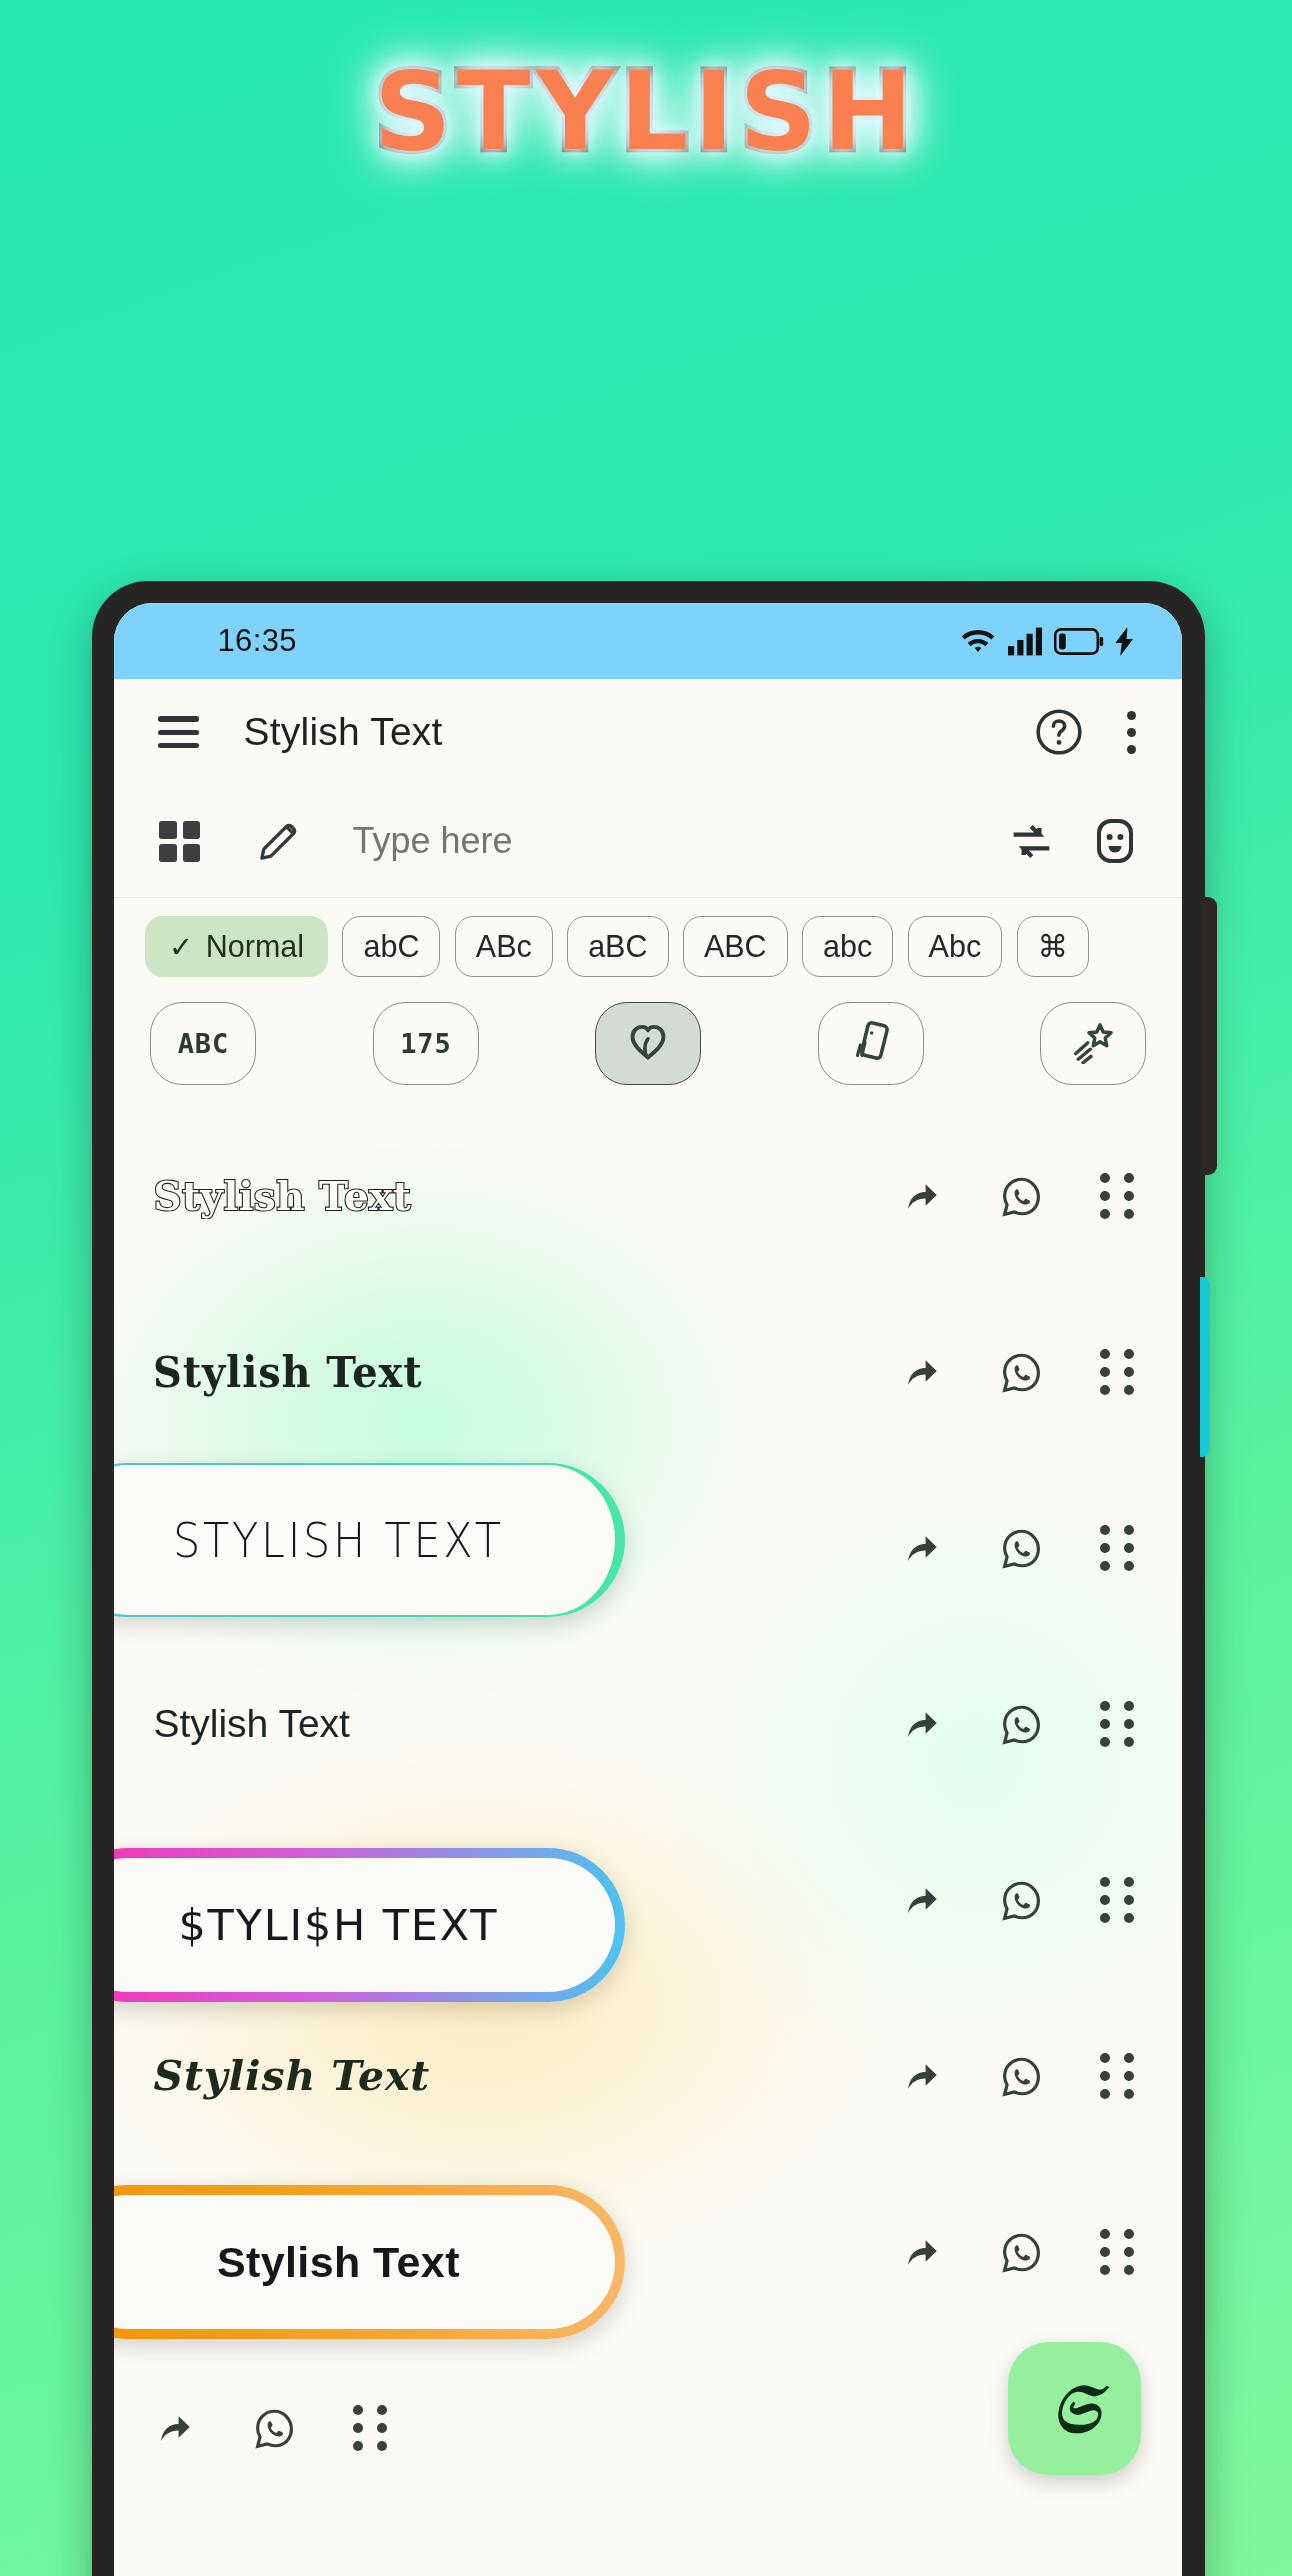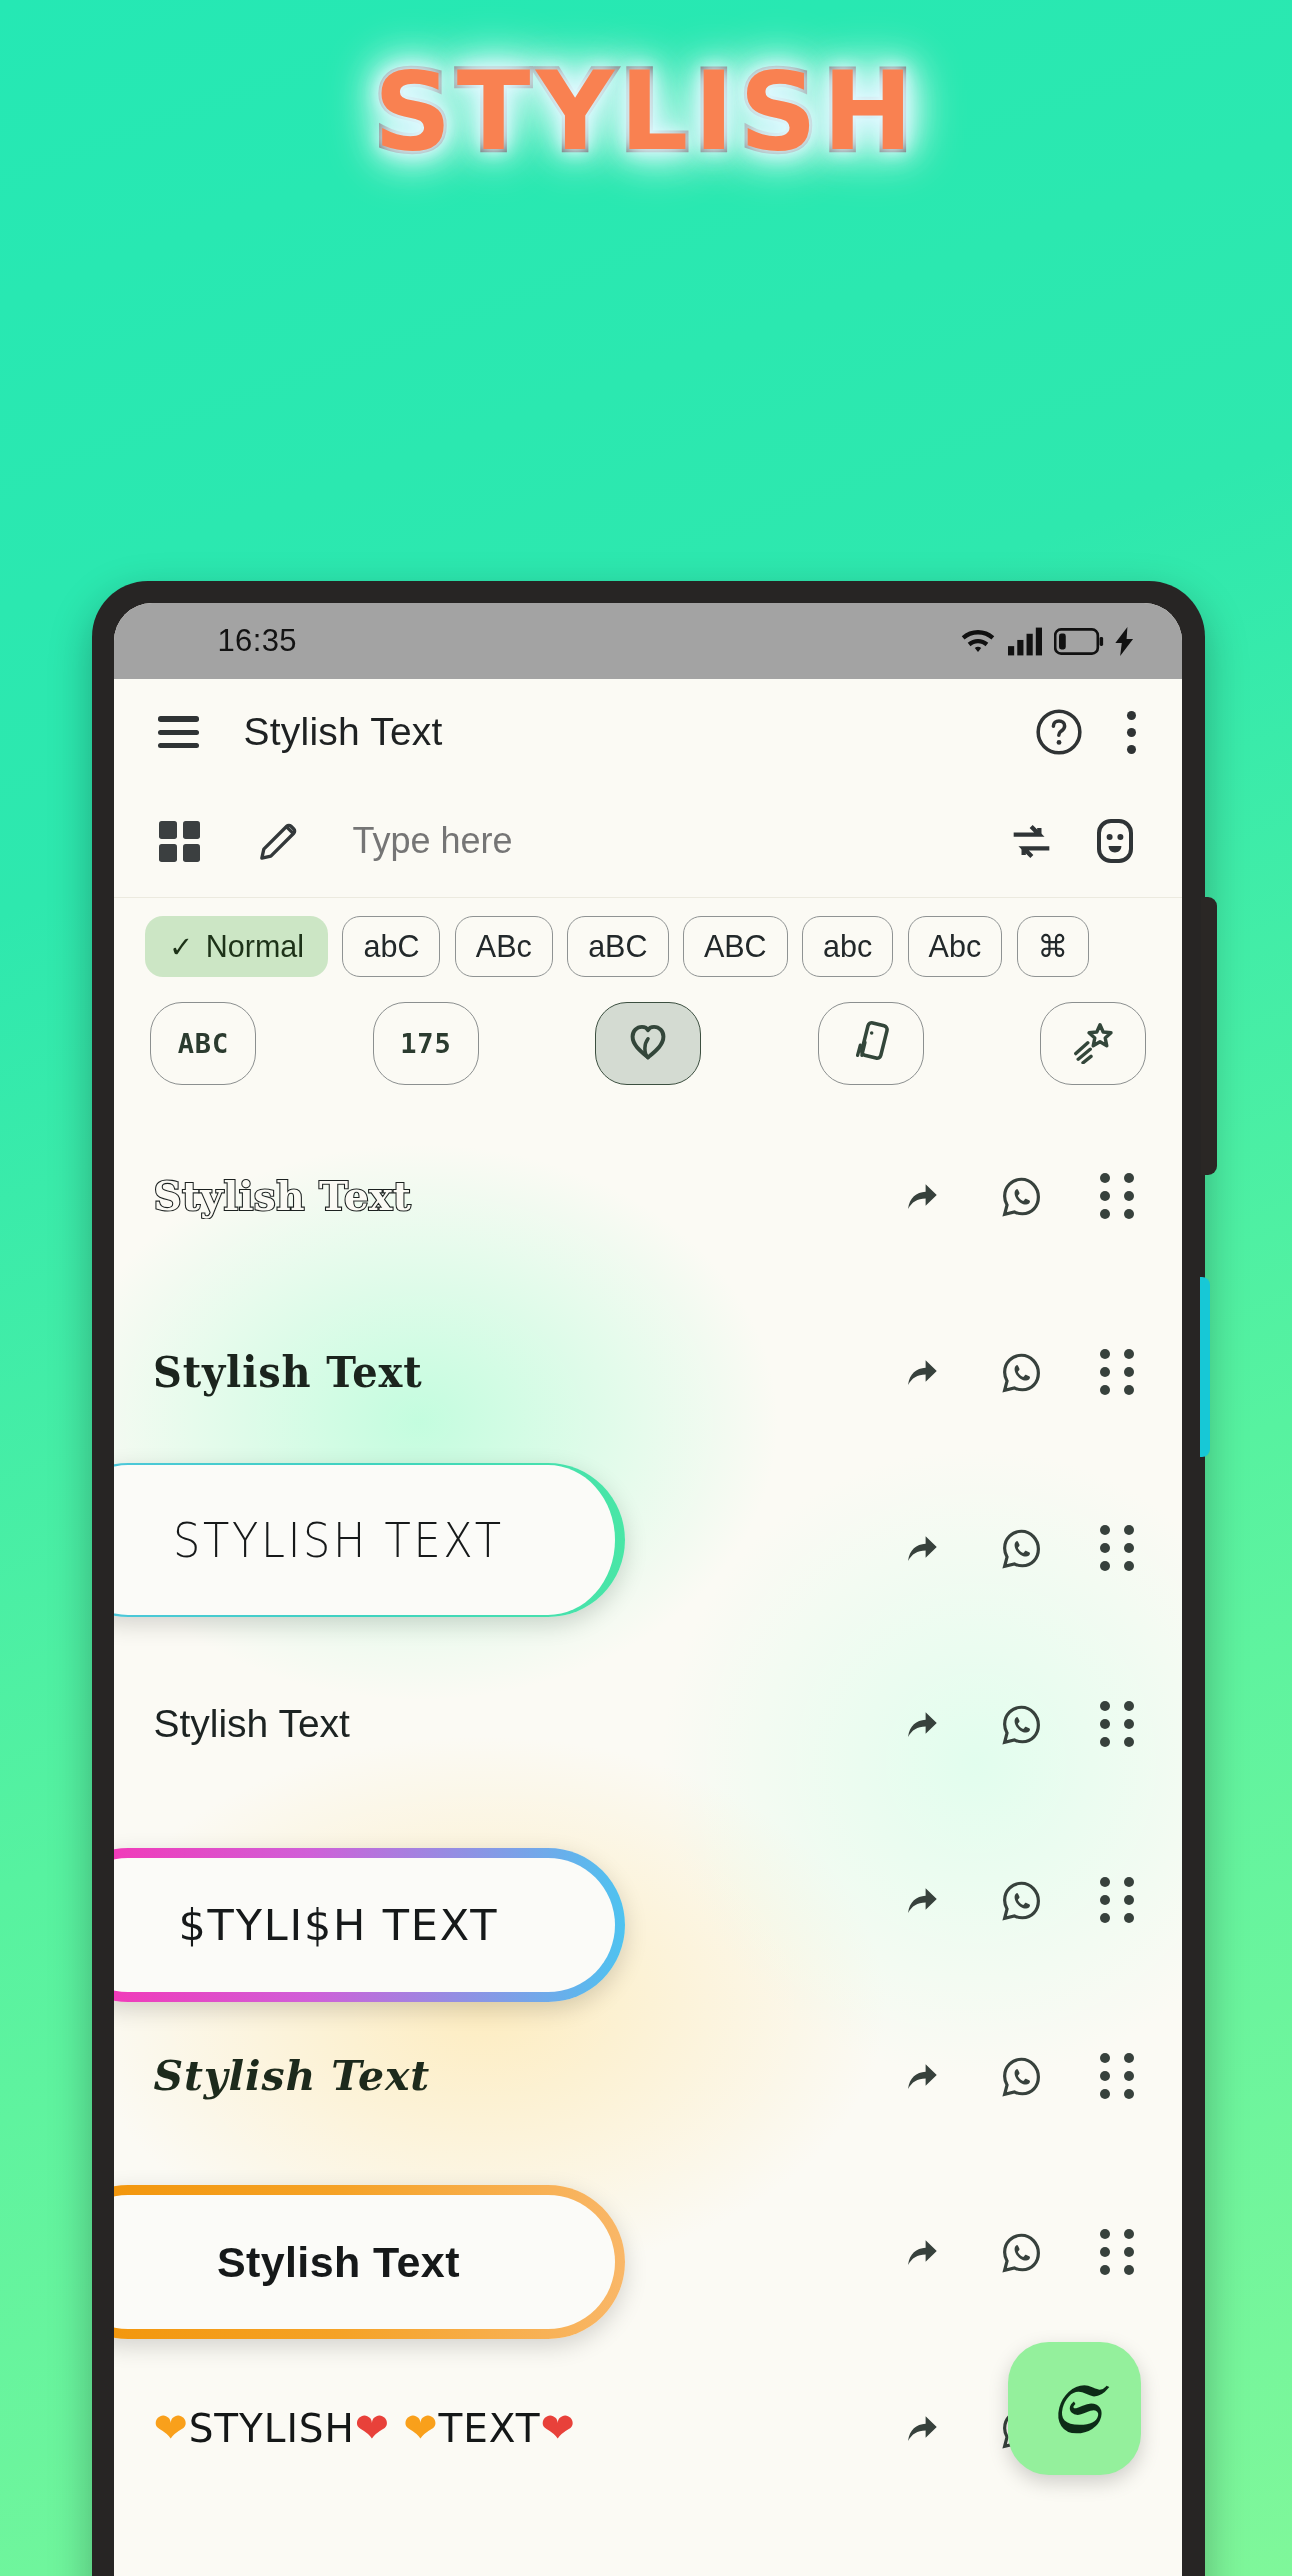--- a/index.html
+++ b/index.html
@@ -59,21 +59,21 @@
     left: 22.4px; top: 22.4px;
     width: 1068px; height: 2033px;
     background: #fbfaf4;
     border-radius: 38px 38px 0 0;
     overflow: hidden;
   }
 
   
   .statusbar {
     height: 76px; display: flex; align-items: center;
-    padding: 0 47px; background: #a3a3a3;
+    padding: 0 47px; background: #7dd3fc;
   }
   .status-time {
     font-size: 31px; font-weight: 500; color: #131313;
     margin-left: 56px; letter-spacing: 0.4px;
   }
   .status-right { margin-left: auto; display: flex; align-items: center; gap: 11.7px; }
   .status-right svg { display: block; }
 
   
   .appbar {
@@ -563,24 +563,20 @@
               <span></span>
               <span></span>
               <span></span>
               <span></span>
               <span></span>
           </span>
         </div>
       </div>
 
       <div class="frow">
-        <div class="ftext st-hearts">
-          <span class="hrt o">❤</span><span>STYLISH</span><span class="hrt r">❤</span>
-          <span class="hrt o">❤</span><span>TEXT</span><span class="hrt r">❤</span>
-        </div>
         <div class="frow-icons">
           <span class="ic">
             <svg width="43" height="43" viewBox="0 0 24 24">
                 <path d="M4.5 19c.8-6.3 4.6-9.3 9.8-9.6V5.2l6.2 6-6.2 6v-4.1C9.6 13.2 6.7 15 4.5 19z" fill="#37413c"></path>
               </svg>
           </span>
           <span class="ic">
             <svg width="45" height="45" viewBox="0 0 24 24">
               <path d="M12 2.8c-5 0-9 4-9 9 0 1.7.5 3.3 1.3 4.7L3 21.5l5.2-1.3c1.3.7 2.8 1 4.3 1 5 0 8.5-4 8.5-9s-4-9.4-9-9.4z" fill="none" stroke="#37413c" stroke-width="1.7"></path>
               <path d="M9.4 8.1c.3-.1.6 0 .8.4l.7 1.5c.1.3 0 .6-.2.8l-.5.5c-.1.2-.2.4 0 .7.5.9 1.4 1.8 2.4 2.3.3.1.5 0 .7-.2l.5-.6c.2-.2.5-.3.8-.2l1.5.7c.3.2.5.5.4.8-.2.9-1 1.5-2 1.5-3 0-6.2-3.2-6.2-6.2 0-1 .6-1.8 1.1-2z" fill="#37413c"></path>

